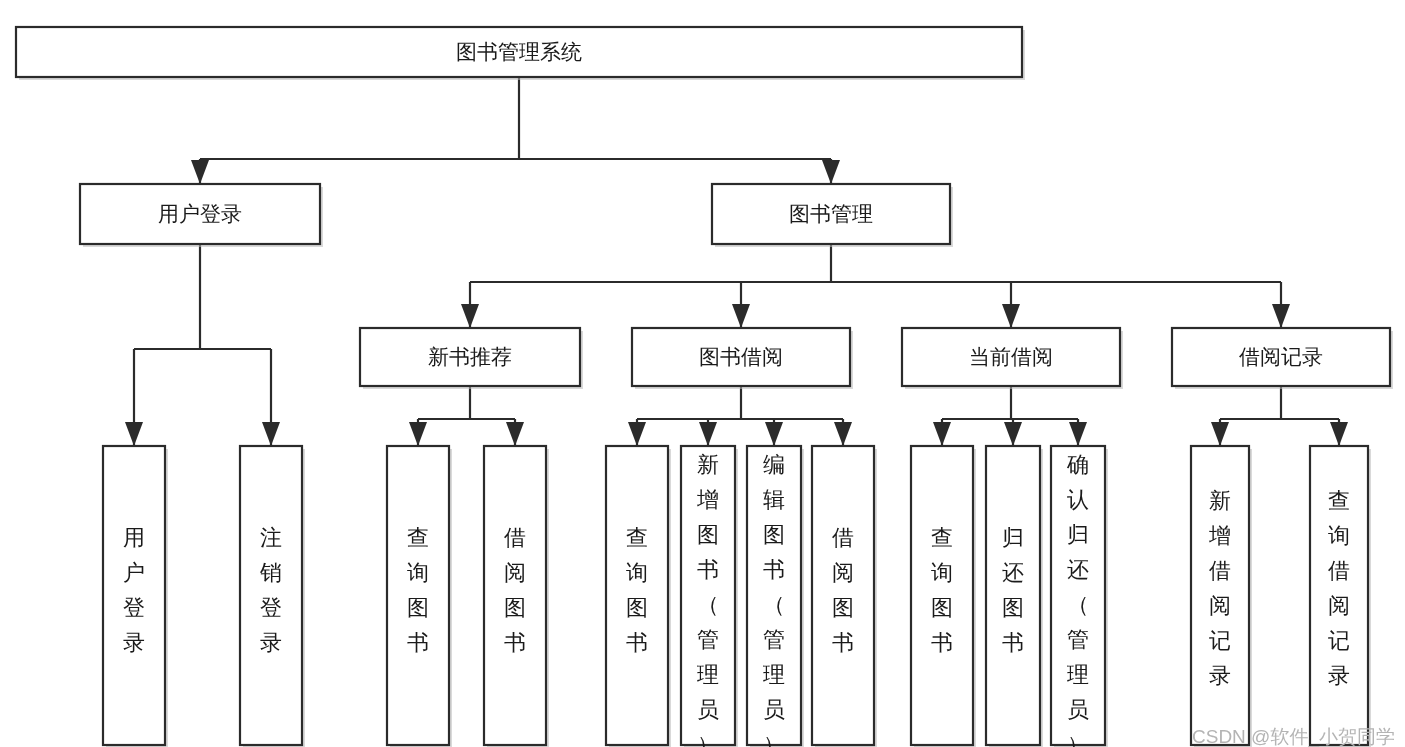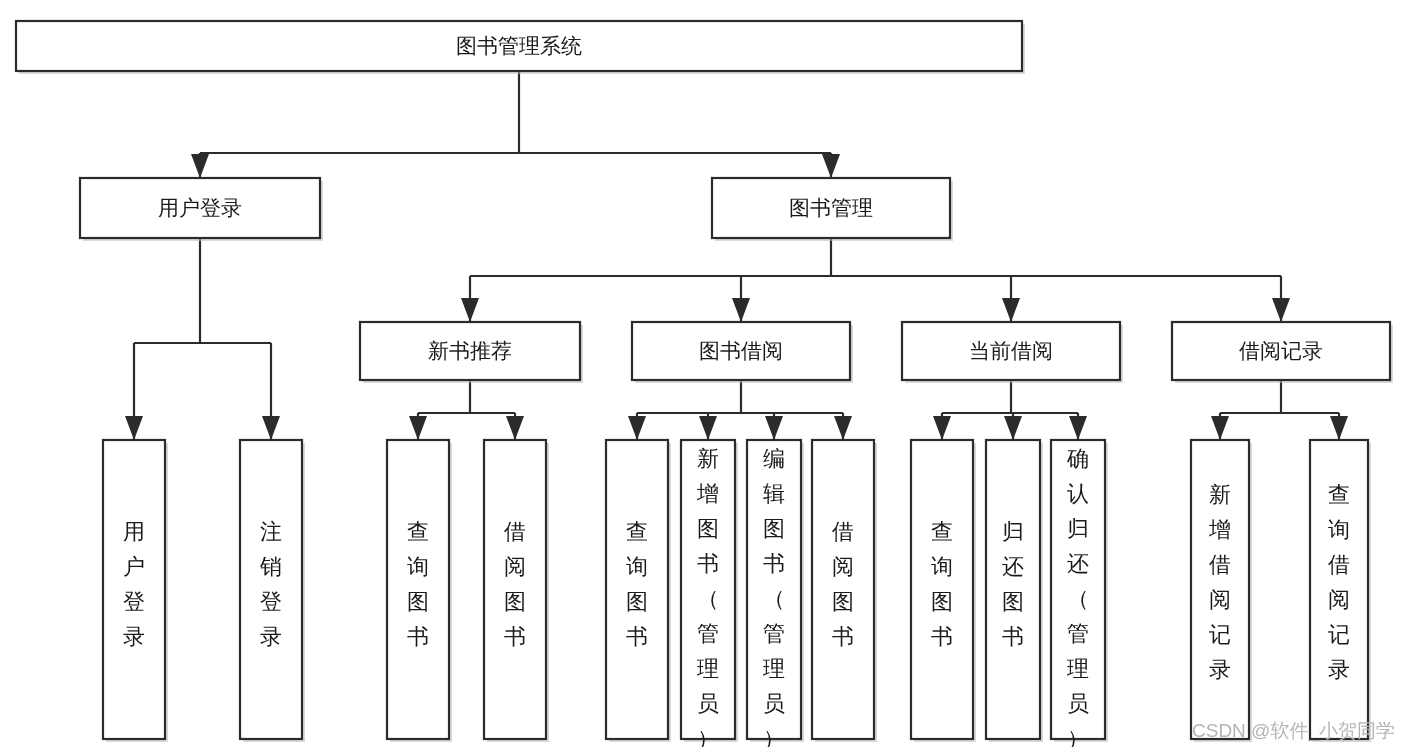--- a/index.html
+++ b/index.html
@@ -10,21 +10,21 @@
   body {
     width: 1405px;
     height: 747px;
     position: relative;
     overflow: hidden;
     font-family: "Liberation Sans", "DejaVu Sans", sans-serif;
   }
   #diagram-root {
     position: absolute;
     left: 0;
-    top: 6px;
+    top: 12px;
     width: 1405px;
     height: 599px;
   }
   svg.diagram-canvas {
     display: block;
     width: 1405px;
     height: 747px;
   }
   .node-box {
     fill: #ffffff;

